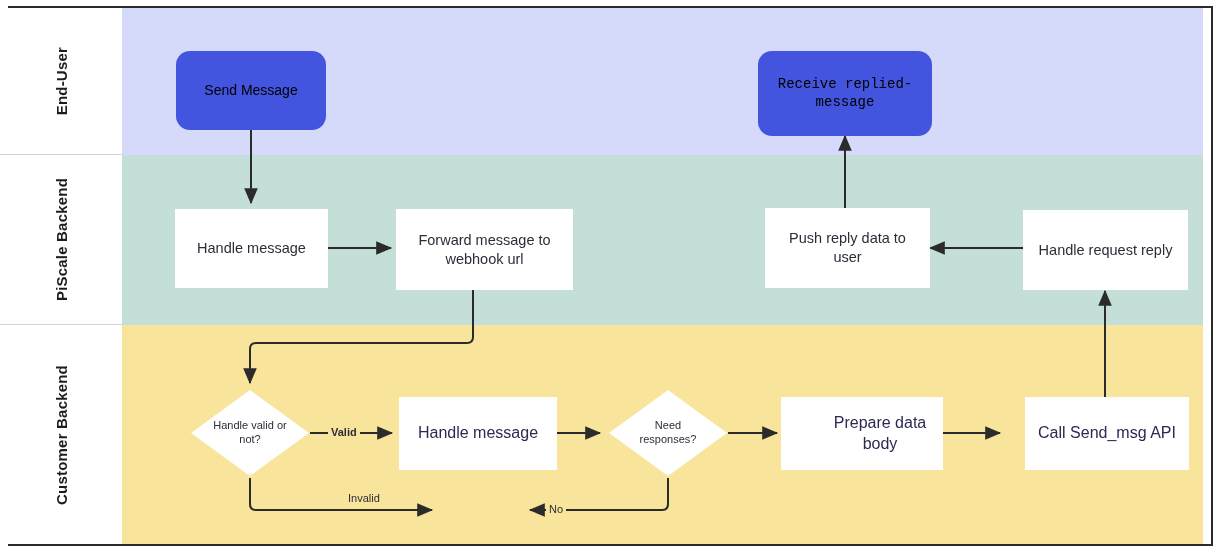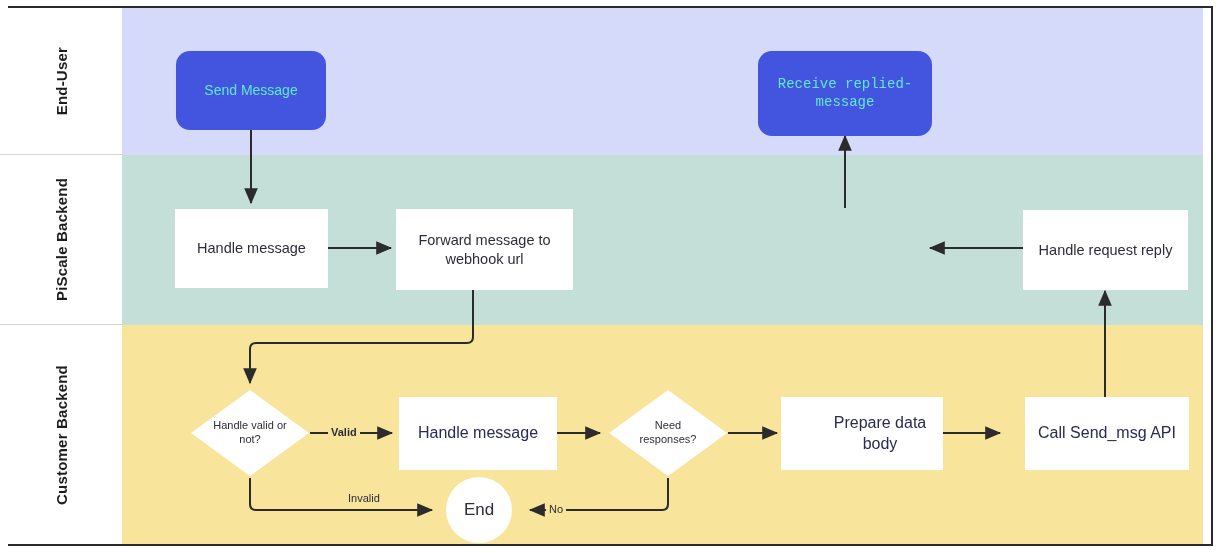--- a/index.html
+++ b/index.html
@@ -67,21 +67,21 @@
     position: absolute;
     box-sizing: border-box;
     display: flex;
     align-items: center;
     justify-content: center;
     text-align: center;
   }
   .node.terminal {
     background: #4355de;
     border-radius: 14px;
-    color: #5eead4;
+    color: #000000;
     font-size: 14px;
     line-height: 1.25;
     padding: 4px 10px;
   }
   .node.process {
     background: #ffffff;
     border: 1px solid #ffffff;
     color: #2d2d3a;
     font-size: 14.5px;
     line-height: 1.3;
@@ -190,20 +190,23 @@
   <div class="node terminal" style="left:758px;top:51px;width:174px;height:85px;font-family:Liberation Mono, monospace;">
     <span>Receive replied-message</span>
   </div>
 
   <div class="node process" style="left:175px;top:209px;width:153px;height:79px;">
     <span>Handle message</span>
   </div>
   <div class="node process" style="left:396px;top:209px;width:177px;height:81px;">
     <span>Forward message to webhook url</span>
   </div>
+  <div class="node process" style="left:765px;top:208px;width:165px;height:80px;">
+    <span>Push reply data to user</span>
+  </div>
   <div class="node process" style="left:1023px;top:210px;width:165px;height:80px;">
     <span>Handle request reply</span>
   </div>
 
   <div class="node decision" style="left:191px;top:390px;">
     <div class="decision-shape"></div>
     <span class="decision-text">Handle valid or not?</span>
   </div>
   <div class="node process accent" style="left:399px;top:397px;width:158px;height:73px;">
     <span>Handle message</span>
@@ -211,16 +214,13 @@
   <div class="node decision" style="left:609px;top:390px;">
     <div class="decision-shape"></div>
     <span class="decision-text">Need responses?</span>
   </div>
   <div class="node process accent" style="left:781px;top:397px;width:162px;height:73px;padding-left:44px;">
     <span>Prepare data body</span>
   </div>
   <div class="node process accent" style="left:1025px;top:397px;width:164px;height:73px;">
     <span>Call Send_msg API</span>
   </div>
-  <div class="node endnode" style="left:446px;top:477px;">
-    <span>End</span>
-  </div>
 </div>
 
 </body></html>

